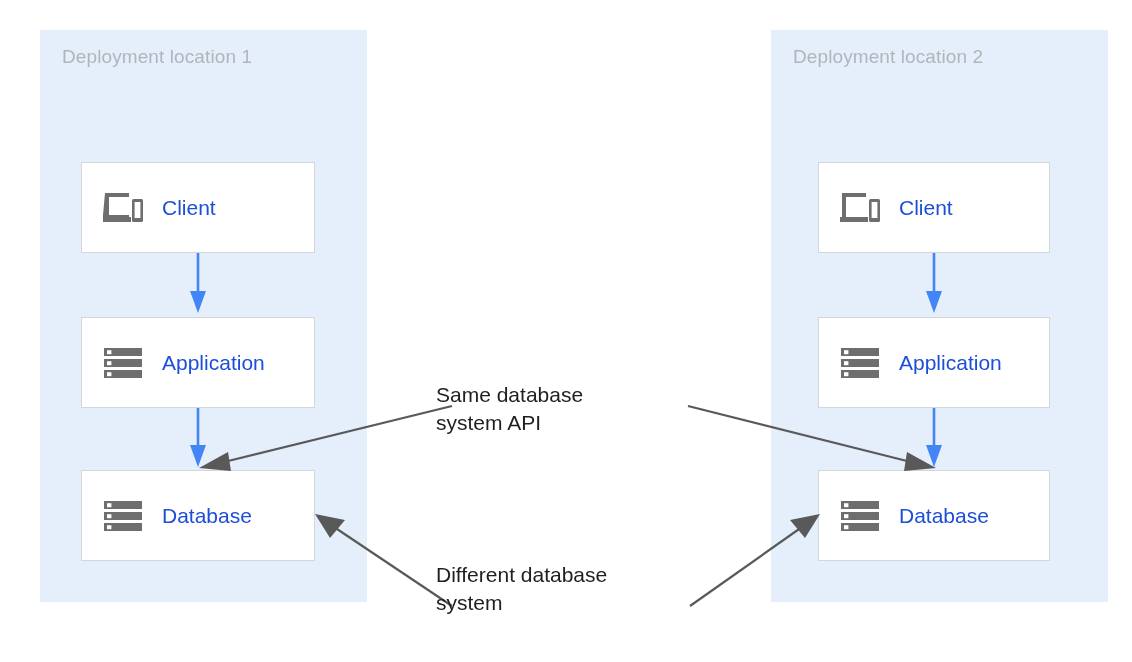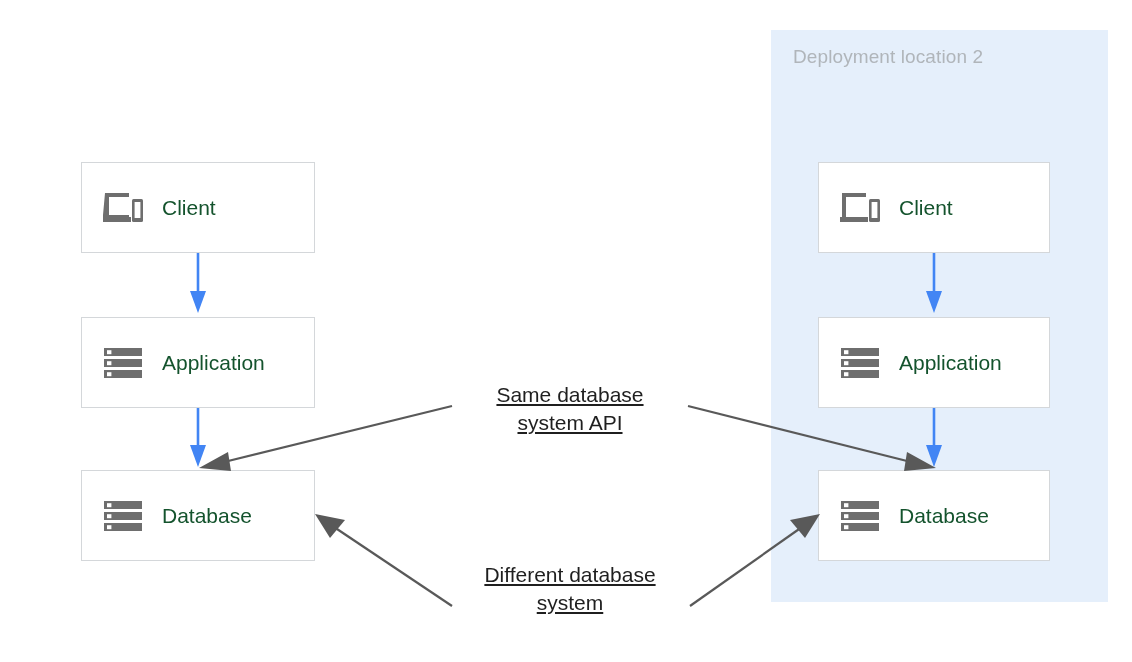--- a/index.html
+++ b/index.html
@@ -42,47 +42,49 @@
     width: 44px;
     height: 44px;
     margin-left: 19px;
     flex: 0 0 auto;
     display: flex;
     align-items: center;
     justify-content: center;
   }
   .node-label {
     font-size: 21px;
-    color: #14532d;
+    color: #1d4ed8;
     margin-left: 17px;
     white-space: nowrap;
   }
   .svg-layer {
     position: absolute;
     left: 0;
     top: 0;
     width: 1132px;
     height: 662px;
     pointer-events: none;
   }
   .annotation {
     position: absolute;
     font-size: 21px;
     color: #1f1f1f;
-    text-align: center;
+    text-align: left;
     line-height: 1.32;
     white-space: pre-line;
-    text-decoration: underline;
   }
 </style>
 </head>
 <body>
 
 <div id="canvas">
 
+  <div class="panel" style="left:40px; top:30px; width:327px; height:572px;">
+    <div class="panel-title">Deployment location 1</div>
+  </div>
 
   <div class="panel" style="left:771px; top:30px; width:329px; height:572px;padding-left:8px;">
     <div class="panel-title">Deployment location 2</div>
   </div>
 
   <div class="node" style="left:81px; top:162px; width:234px; height:91px;">
     <span class="node-icon">
       <svg width="40" height="34" viewBox="0 0 40 34">
         <path d="M2 2 h24 v4 h-22 v18 h22 v4 h-26 v-4 h-0 z" fill="#6e6e6e"></path>
         <rect x="2" y="2" width="4" height="26" fill="#6e6e6e"></rect>

